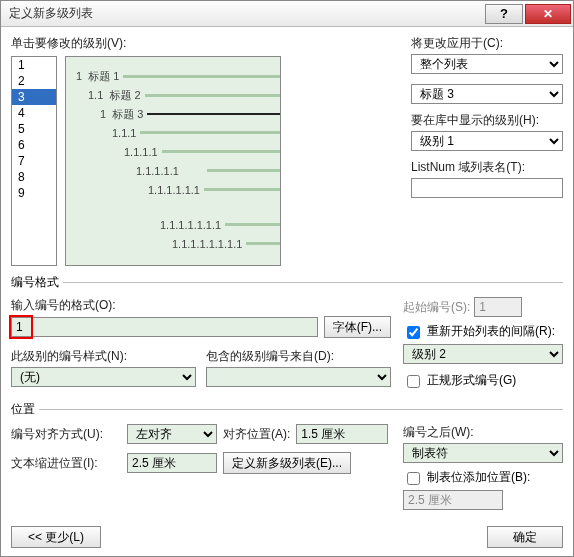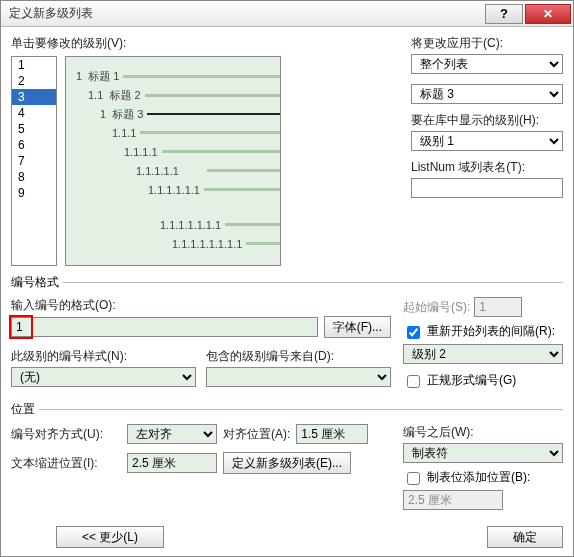--- a/index.html
+++ b/index.html
@@ -165,21 +165,21 @@
     </fieldset>
 
     <fieldset class="flat" style="margin-top:10px;">
       <legend>位置</legend>
       <div style="display:flex; gap:12px;">
         <div style="flex:1;">
           <div style="display:flex; align-items:center; gap:6px;">
             <span class="lbl" style="width:110px;">编号对齐方式(U):</span>
             <select style="width:90px;"><option>左对齐</option></select>
             <span class="lbl">对齐位置(A):</span>
-            <input type="text" style="width: 72px;" value="1.5 厘米">
+            <input type="text" style="width: 92px;" value="1.5 厘米">
           </div>
           <div style="display:flex; align-items:center; gap:6px; margin-top:8px;">
             <span class="lbl" style="width:110px;">文本缩进位置(I):</span>
             <input type="text" style="width: 90px;" value="2.5 厘米">
             <button class="btn2">定义新多级列表(E)...</button>
           </div>
         </div>
 
         <div style="width:160px;">
           <div class="lbl">编号之后(W):</div>
@@ -188,17 +188,17 @@
             <input type="checkbox" id="cb-tab" style="">
             <span>制表位添加位置(B):</span>
           </label>
           <input type="text" disabled="" style="width: 100px; margin-top: 2px;" value="2.5 厘米">
         </div>
       </div>
     </fieldset>
   </div>
 
   <div class="footer">
-    <button class="btn2" style="width:108px;margin-left:45px;">&lt;&lt; 更少(L)</button>
+    <button class="btn2" style="width:90px;">&lt;&lt; 更少(L)</button>
     <div class="spacer"></div>
     <button class="btn2" style="width:76px;">确定</button>
   </div>
 </div>
 
 </body></html>

